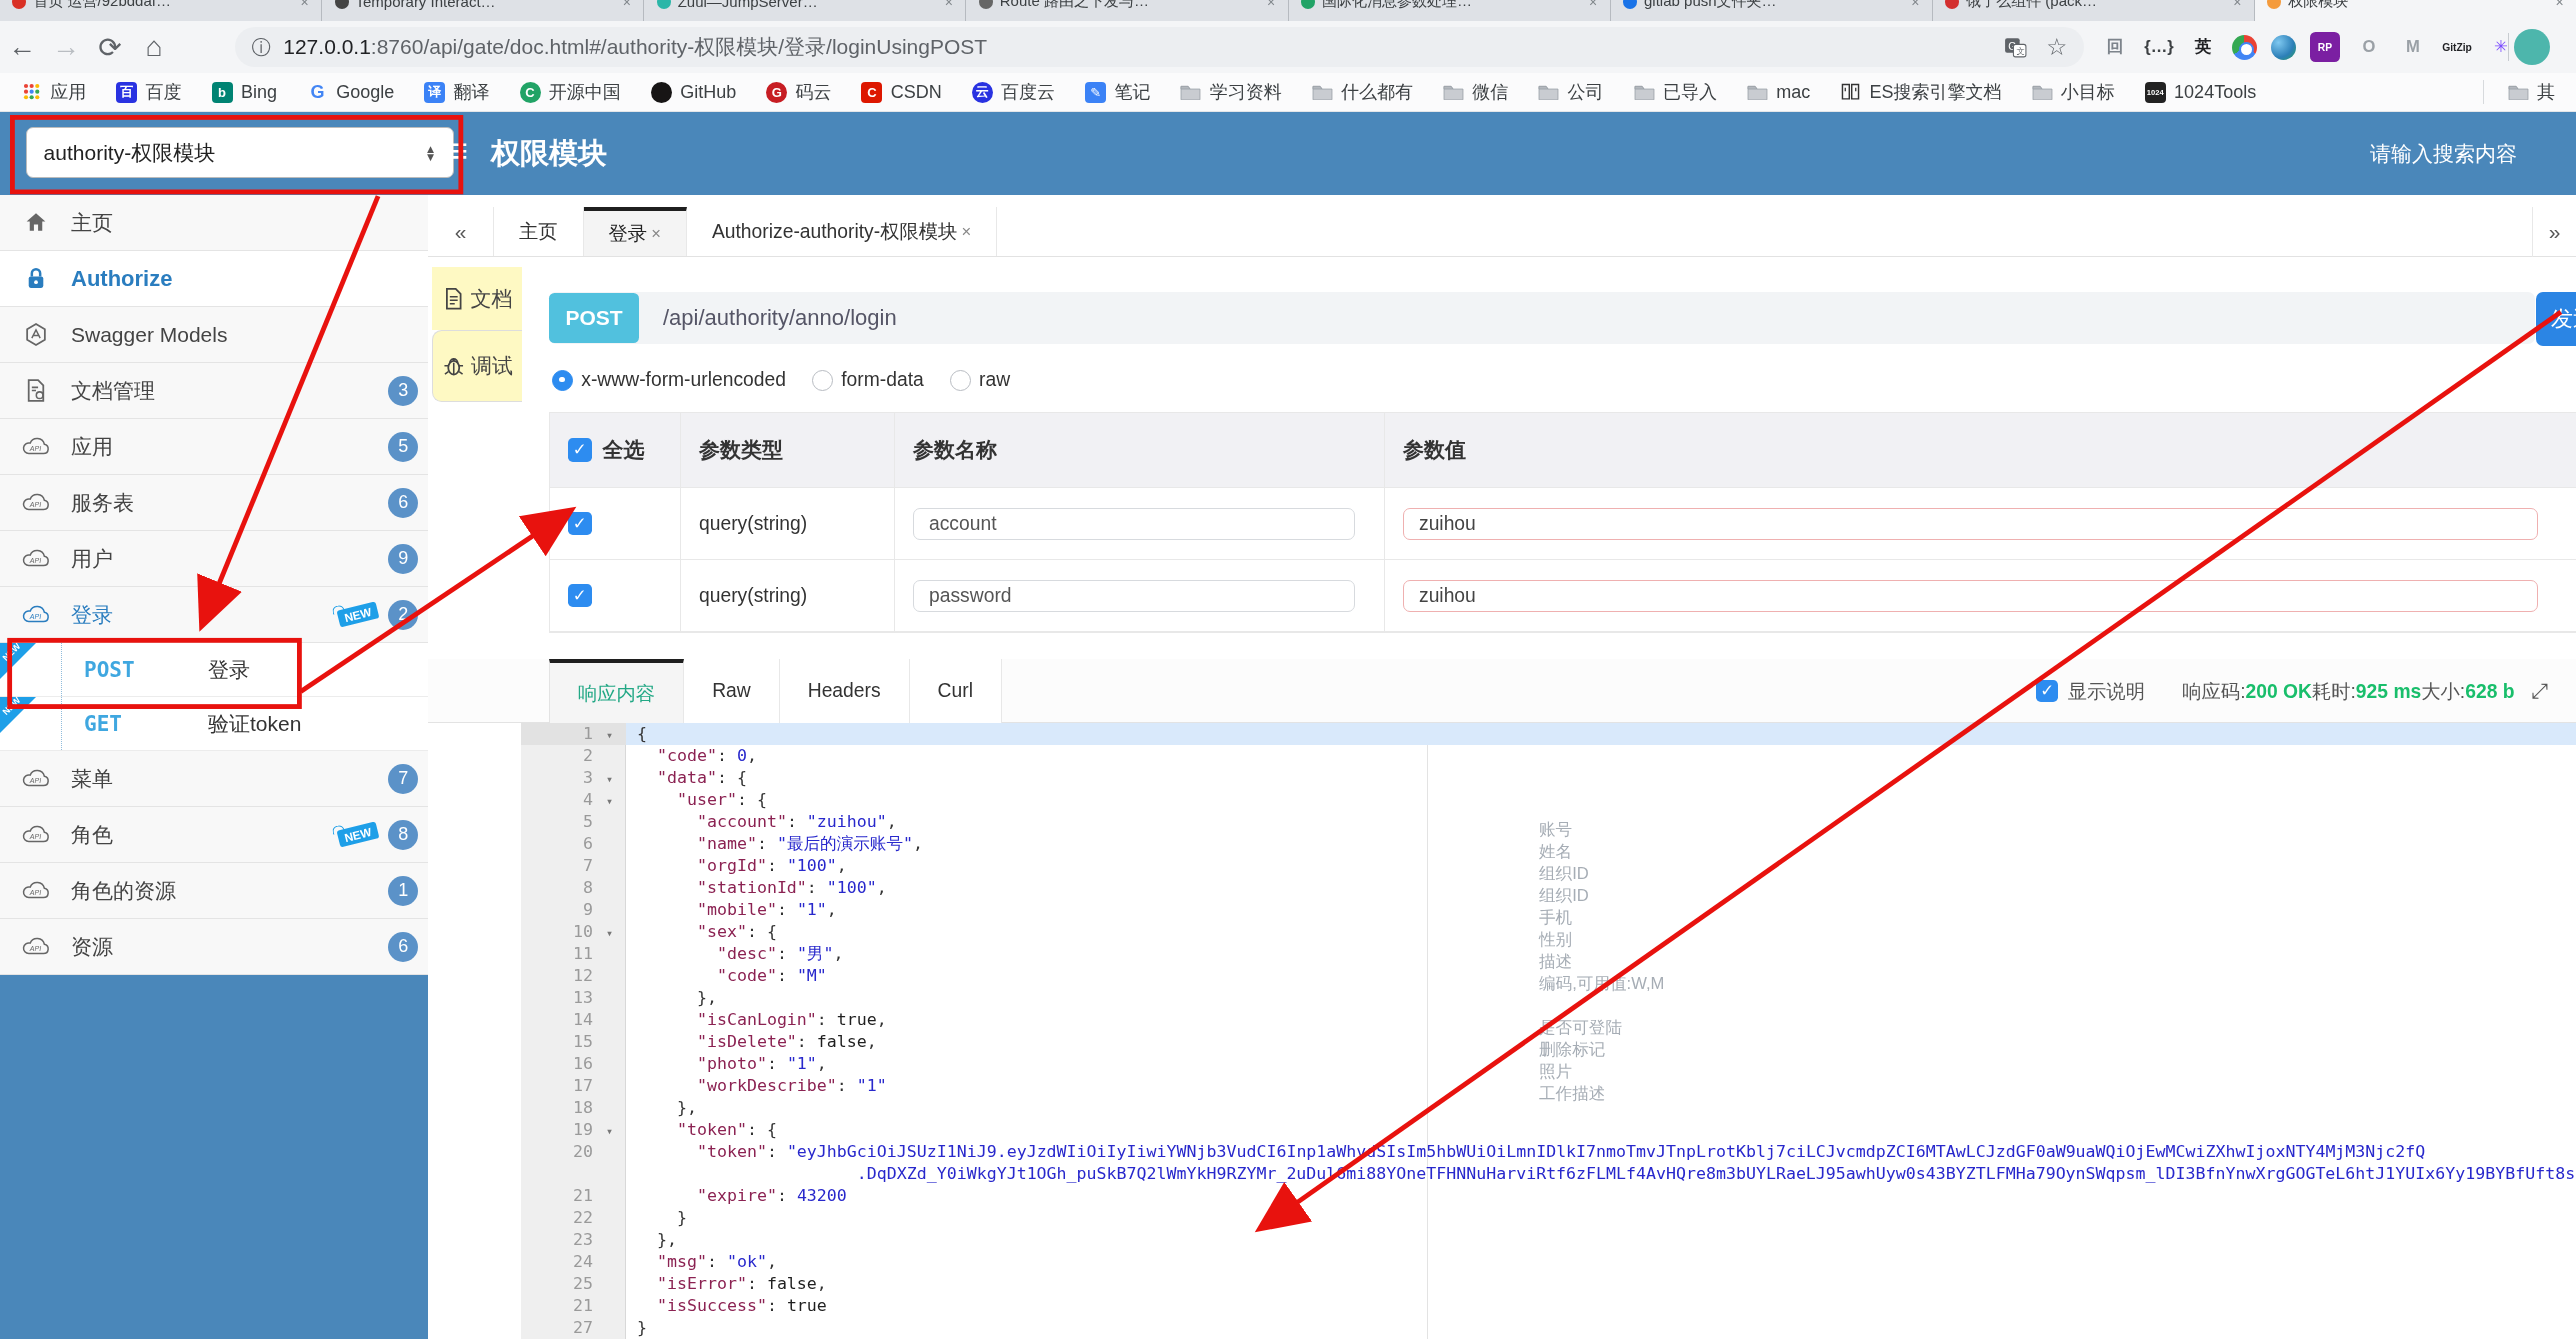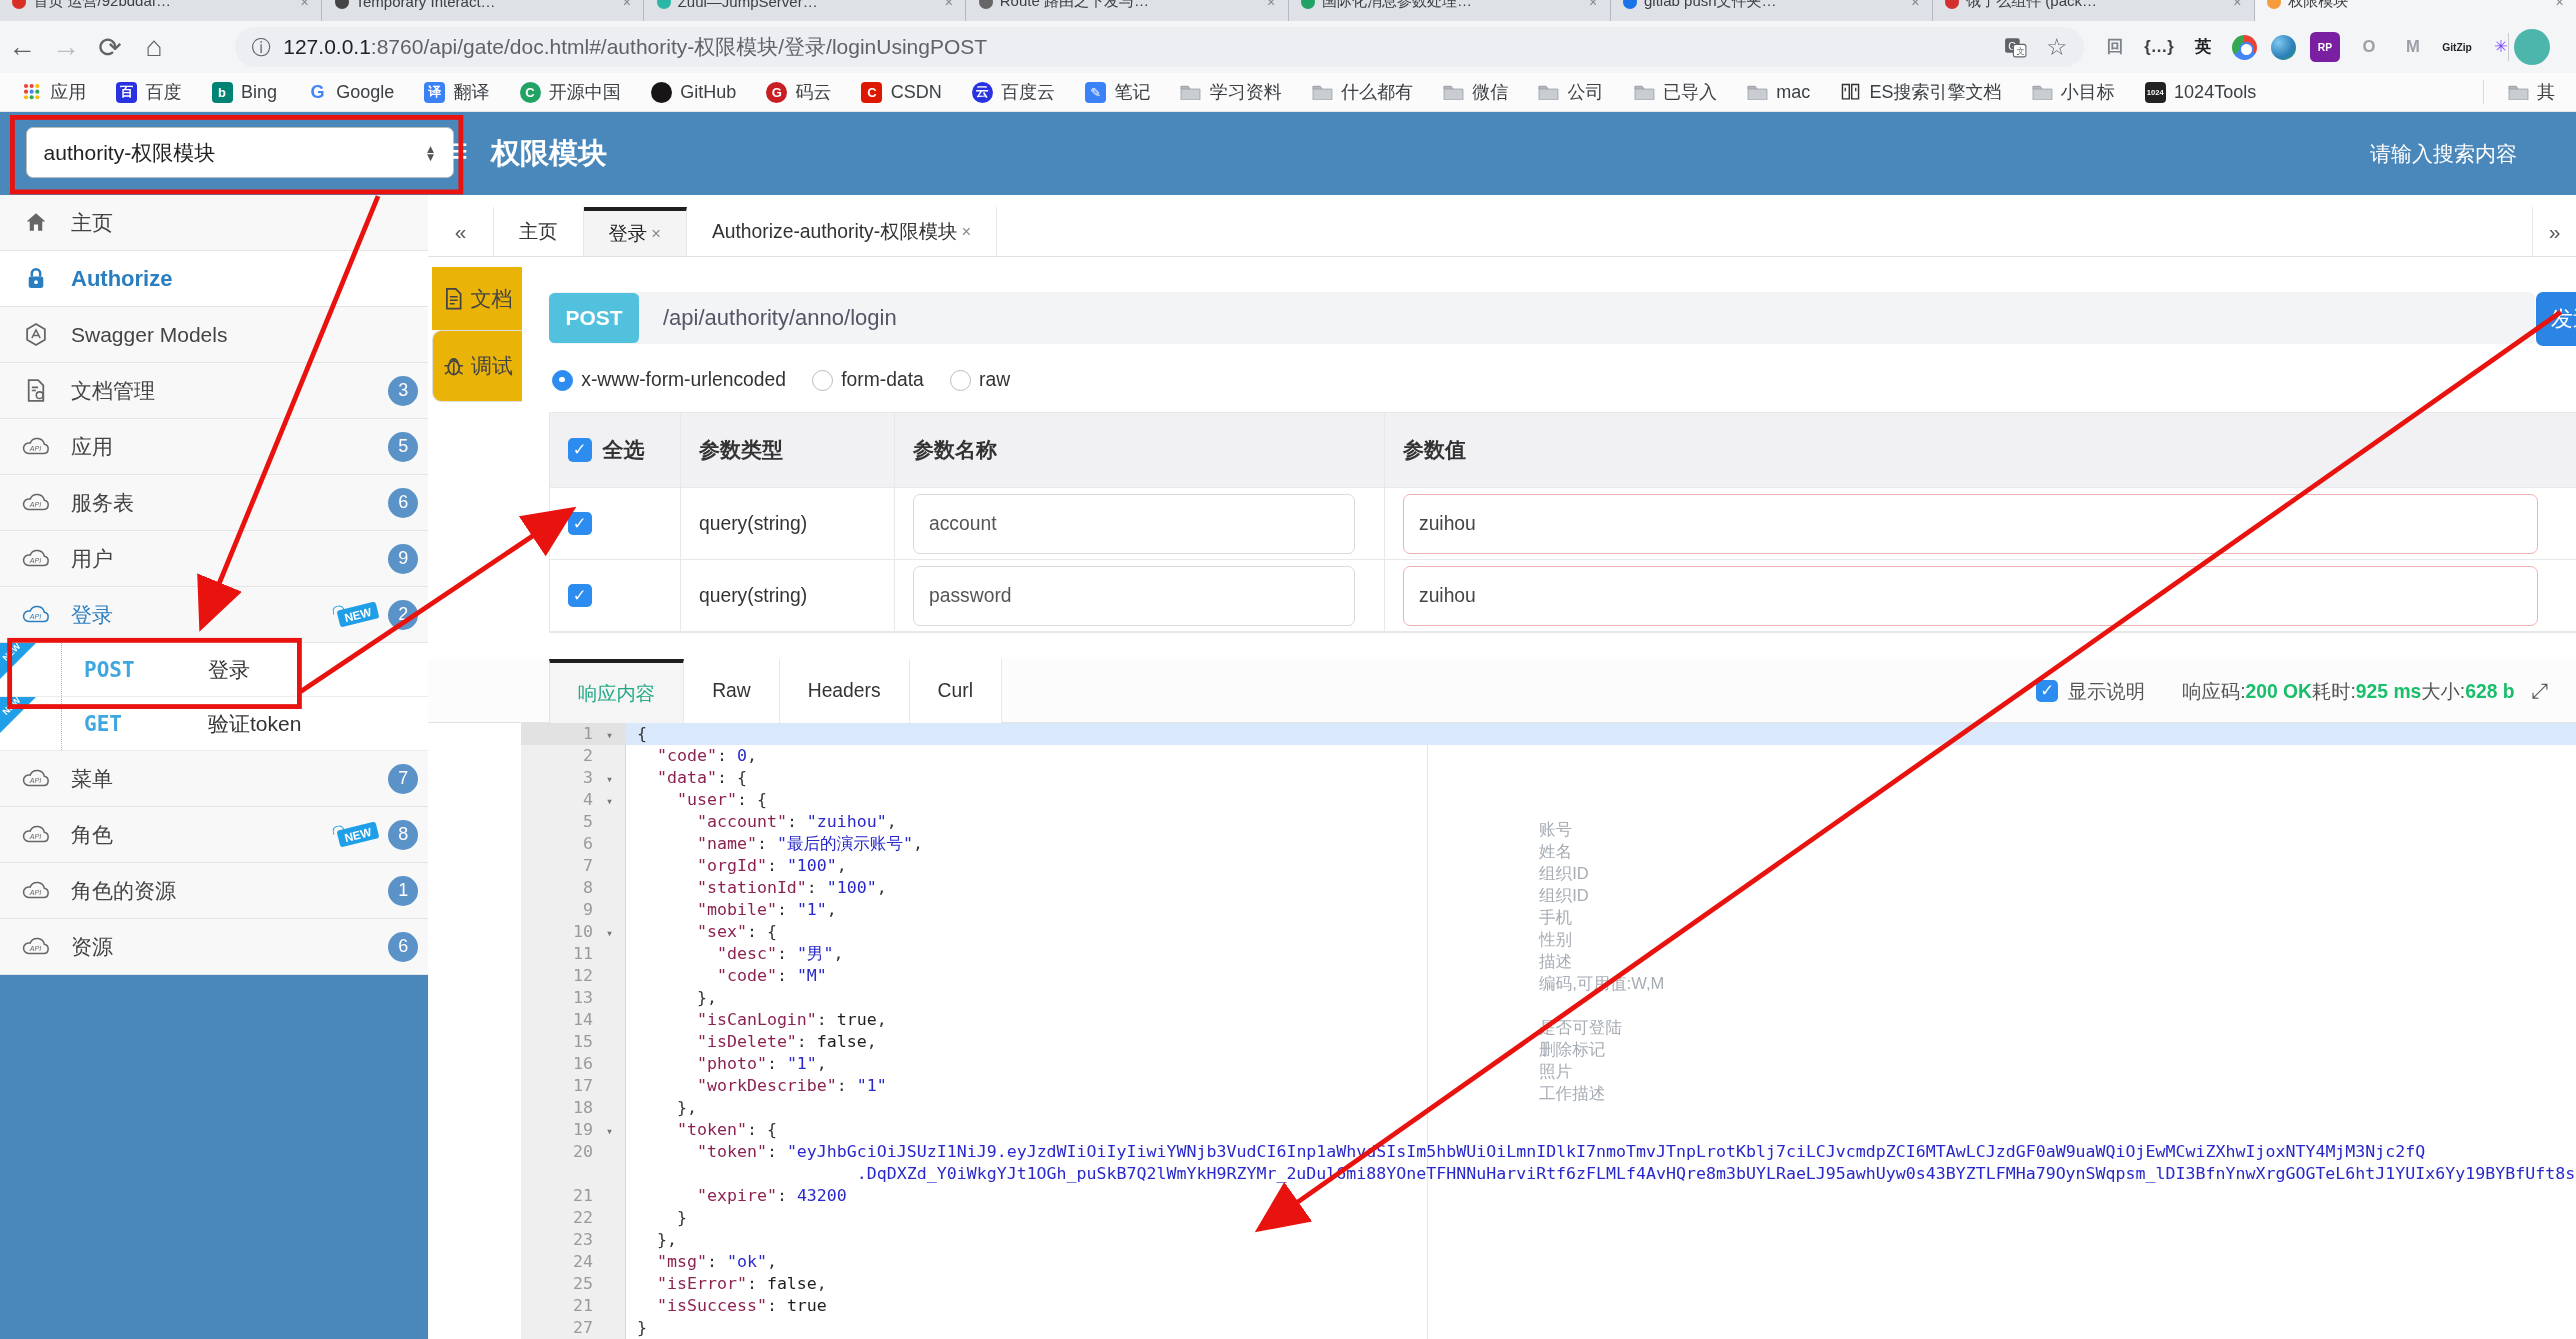--- a/index.html
+++ b/index.html
@@ -70,21 +70,21 @@
   
   .main{position:absolute;left:428px;top:195px;width:2148px;height:1145px;background:#fff;}
   .mtabs{position:absolute;left:0;top:12.4px;width:2148px;height:50px;border-bottom:0.7px solid #e2e2e2;display:flex;align-items:stretch;font-size:19.3px;}
   .mtab-coll{width:66px;display:flex;align-items:center;justify-content:center;border-right:0.7px solid #e8e8e8;color:#555;font-size:21px;}
   .mtab{display:flex;align-items:center;padding:0 25px;border-right:0.7px solid #e8e8e8;color:#333;gap:4.1px;}
   .mtab.active{background:#f4f4f4;border-top:4.1px solid #1f1f1f;color:#222;}
   .mtab .x{color:#888;font-size:16.6px;}
   .mtab-more{position:absolute;right:0;top:0;height:50px;width:44px;display:flex;align-items:center;justify-content:center;color:#555;font-size:21px;border-left:0.7px solid #e8e8e8;}
   
   .rail{position:absolute;left:4.1px;top:72px;width:90px;font-size:21px;color:#444;}
-  .rail-item{height:63px;display:flex;align-items:center;justify-content:center;gap:5.5px;background:#eab308;}
+  .rail-item{height:63px;display:flex;align-items:center;justify-content:center;gap:5.5px;background:#fef9c3;}
   .rail-item svg{width:23.5px;height:23.5px;}
   .rail-item.active{border:1.4px solid #ddd;border-right:none;border-radius:9.7px 0 0 9.7px;height:72px;}
   
   .ep-bar{position:absolute;left:121px;top:97px;width:1986px;height:52px;background:#f2f4f6;border-radius:7px;
           display:flex;align-items:center;font-size:22px;color:#556;}
   .ep-badge{position:absolute;left:0;top:1.4px;width:90px;height:50px;background:#51c1de;border-radius:5.5px;color:#fff;
             font-size:21px;font-weight:bold;display:flex;align-items:center;justify-content:center;}
   .ep-path{margin-left:114px;}
   .send-btn{position:absolute;left:2108px;top:97px;width:103px;height:54px;background:#2b85e4;border-radius:7px;
             color:#fff;font-size:22px;display:flex;align-items:center;padding-left:15px;}
@@ -95,21 +95,21 @@
   .radio.sel::after{content:'';position:absolute;left:6.2px;top:6.2px;width:5.5px;height:5.5px;border-radius:50%;background:#fff;}
   .bt{display:flex;align-items:center;}
   
   .ptable{position:absolute;left:121px;top:217px;width:2028px;border:0.7px solid #e8e8e8;border-right:none;
           display:grid;grid-template-columns:131px 214px 490px 1fr;font-size:19.3px;}
   .pc{border-right:0.7px solid #e8e8e8;border-bottom:0.7px solid #e8e8e8;display:flex;align-items:center;padding:0 18px;background:#fff;min-height:72px;}
   .pc.head{background:#f1f1f4;font-weight:bold;font-size:21px;min-height:75px;}
   .pc:nth-child(4n){border-right:none;}
   .cbx{width:23.5px;height:23.5px;border-radius:4.8px;background:#2d8cf0;color:#fff;font-size:16.6px;display:flex;align-items:center;justify-content:center;flex:none;}
   .pc .cbx{margin-right:11px;}
-  .pinput{height:60px;border:1.4px solid #d7dade;border-radius:7px;padding:0 15px;font-size:19.3px;color:#555;width:442px;
+  .pinput{height:32px;border:1.4px solid #d7dade;border-radius:7px;padding:0 15px;font-size:19.3px;color:#555;width:442px;
           font-family:"Liberation Sans",sans-serif;background:#fff;}
   .pinput.vval{width:1135px;border-color:#efb0b0;color:#444;}
   
   .rtabs{position:absolute;left:0;top:464px;width:2148px;height:64px;border-bottom:0.7px solid #e3e3e3;background:#fcfcfc;}
   .rtabs-inner{position:absolute;left:121px;top:0;height:64px;display:flex;font-size:19.3px;}
   .rtab{display:flex;align-items:center;padding:13px 28px;border-right:0.7px solid #e8e8e8;color:#333;background:#fff;}
   .rtab.active{background:#f5f5f5;border-top:4.1px solid #1f1f1f;border-left:0.7px solid #e3e3e3;color:#22a885;}
   .resp-meta{position:absolute;right:28px;top:0;height:64px;display:flex;align-items:center;gap:9.7px;font-size:19.3px;color:#555;}
   .resp-meta .v{color:#19be6b;font-weight:bold;}
   .expand-ic{font-size:21px;color:#555;margin-left:7px;}

